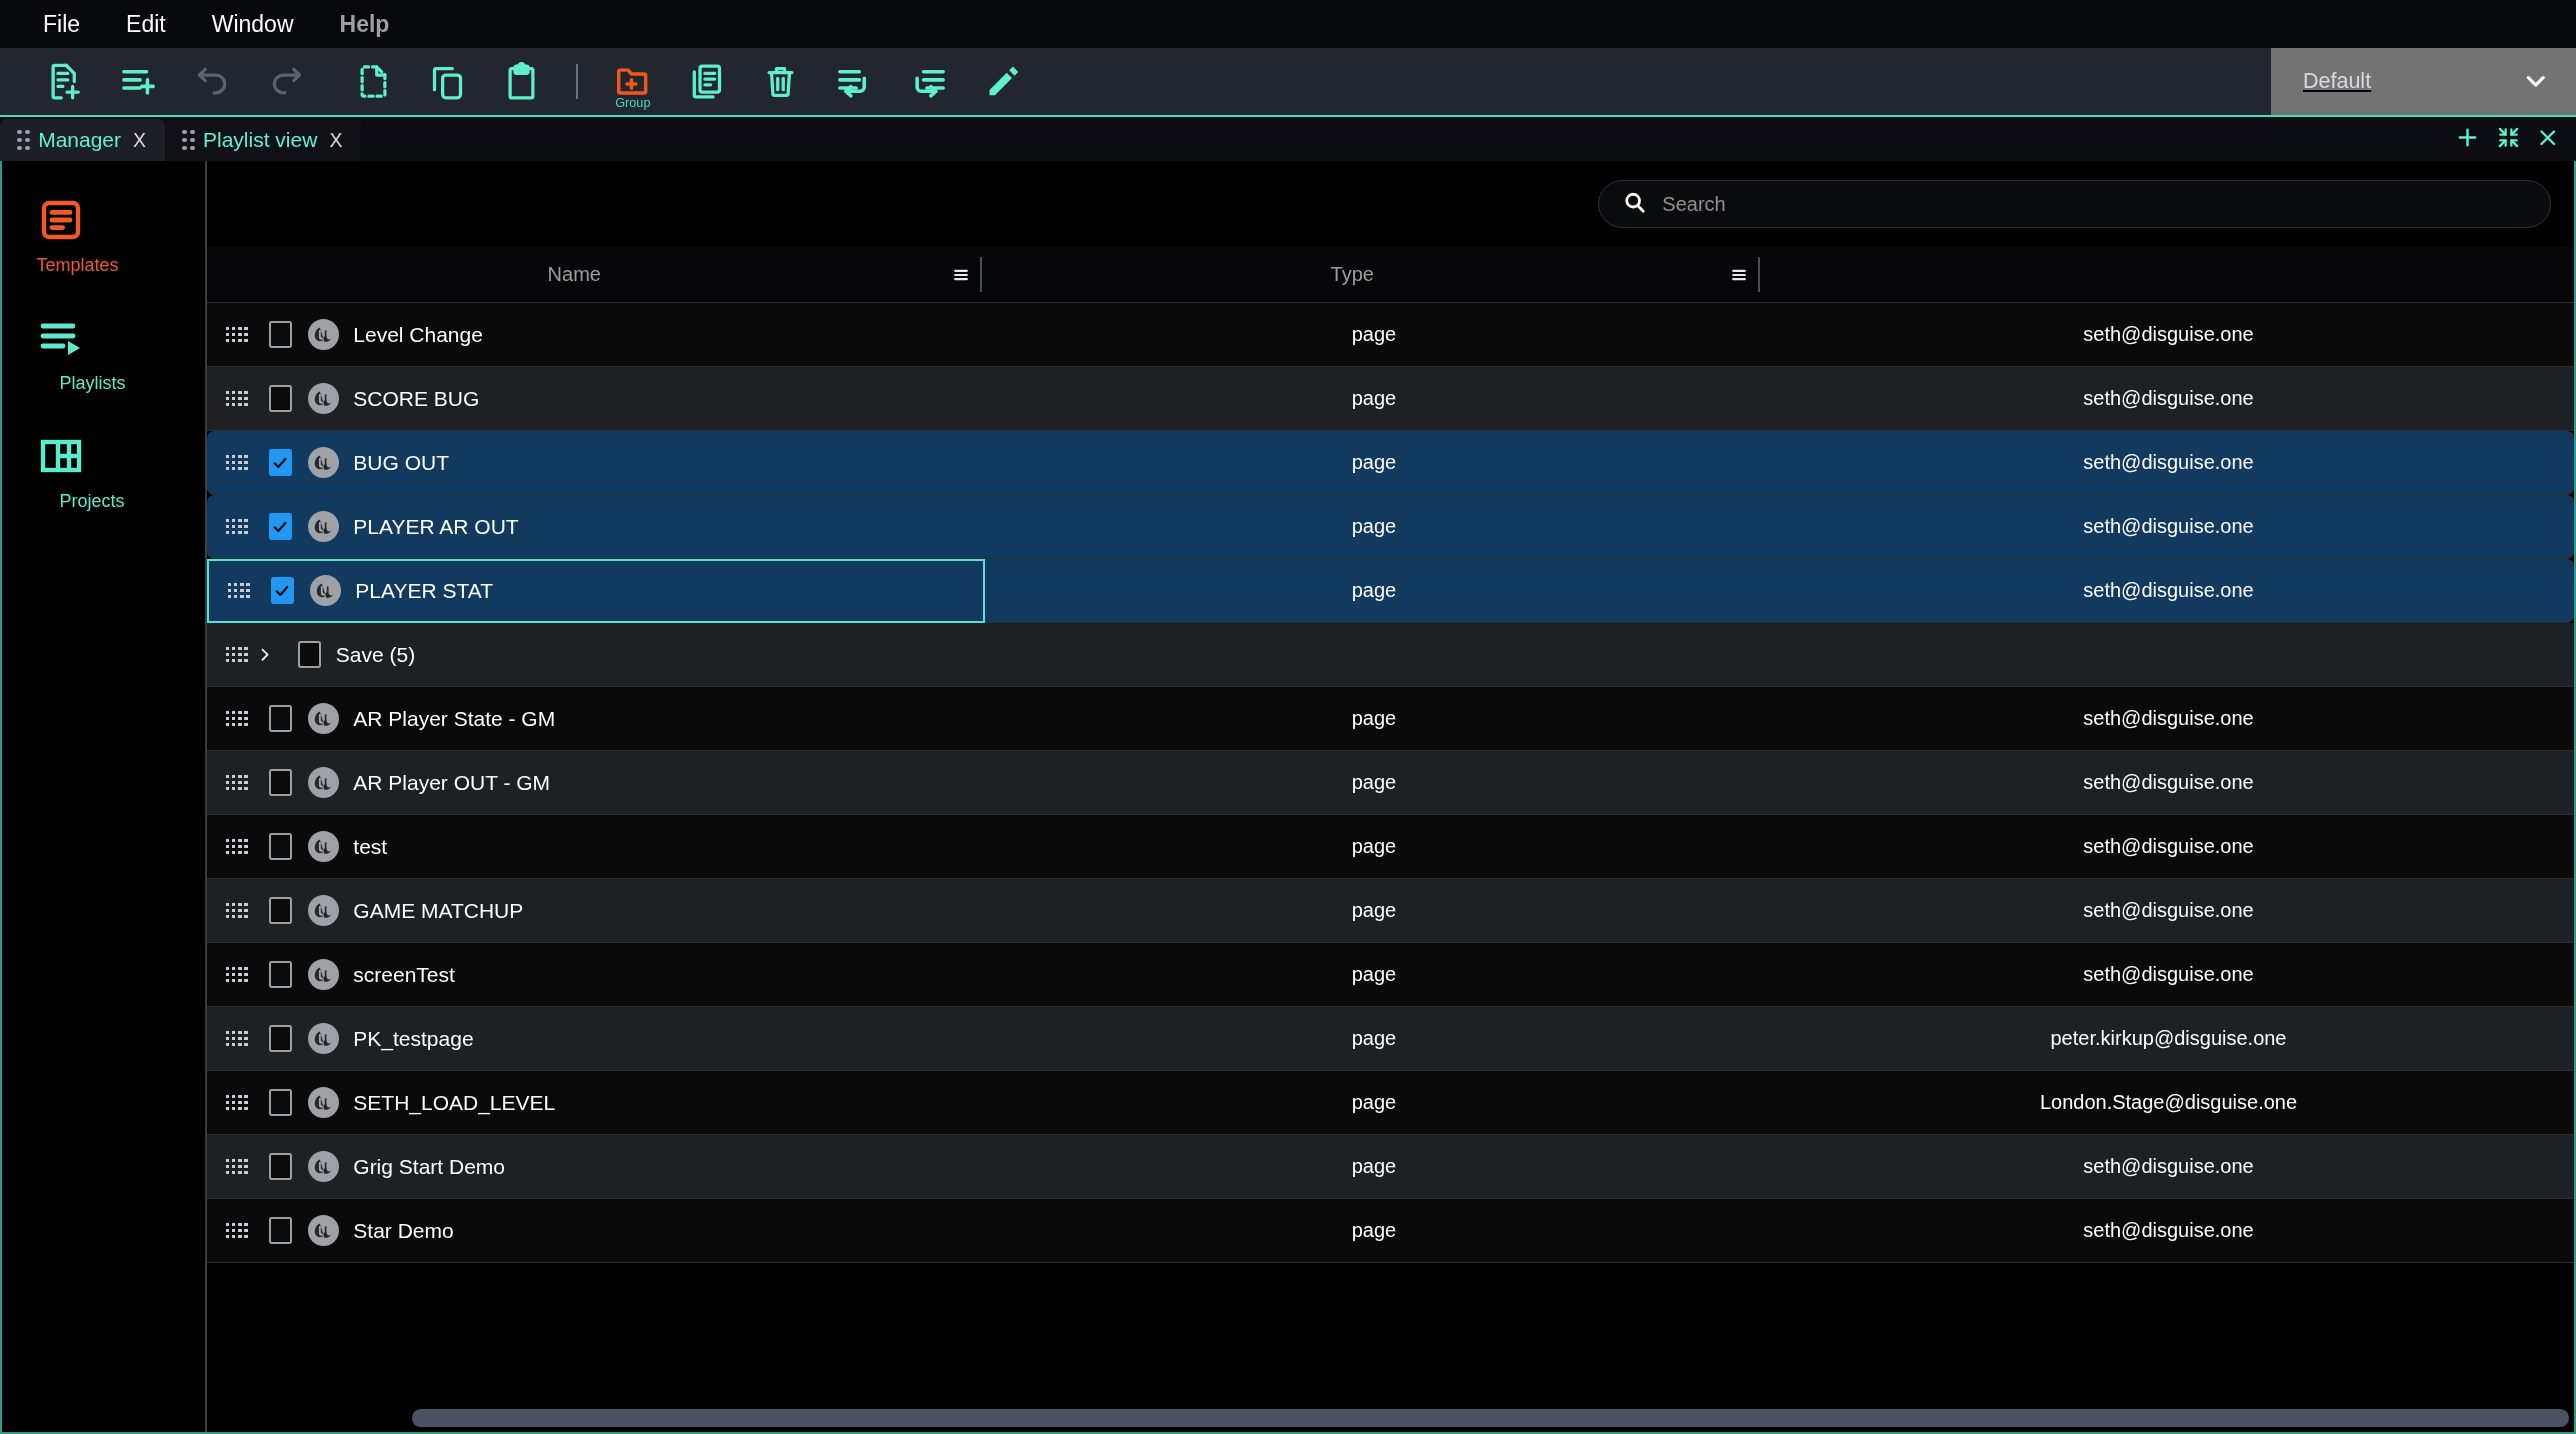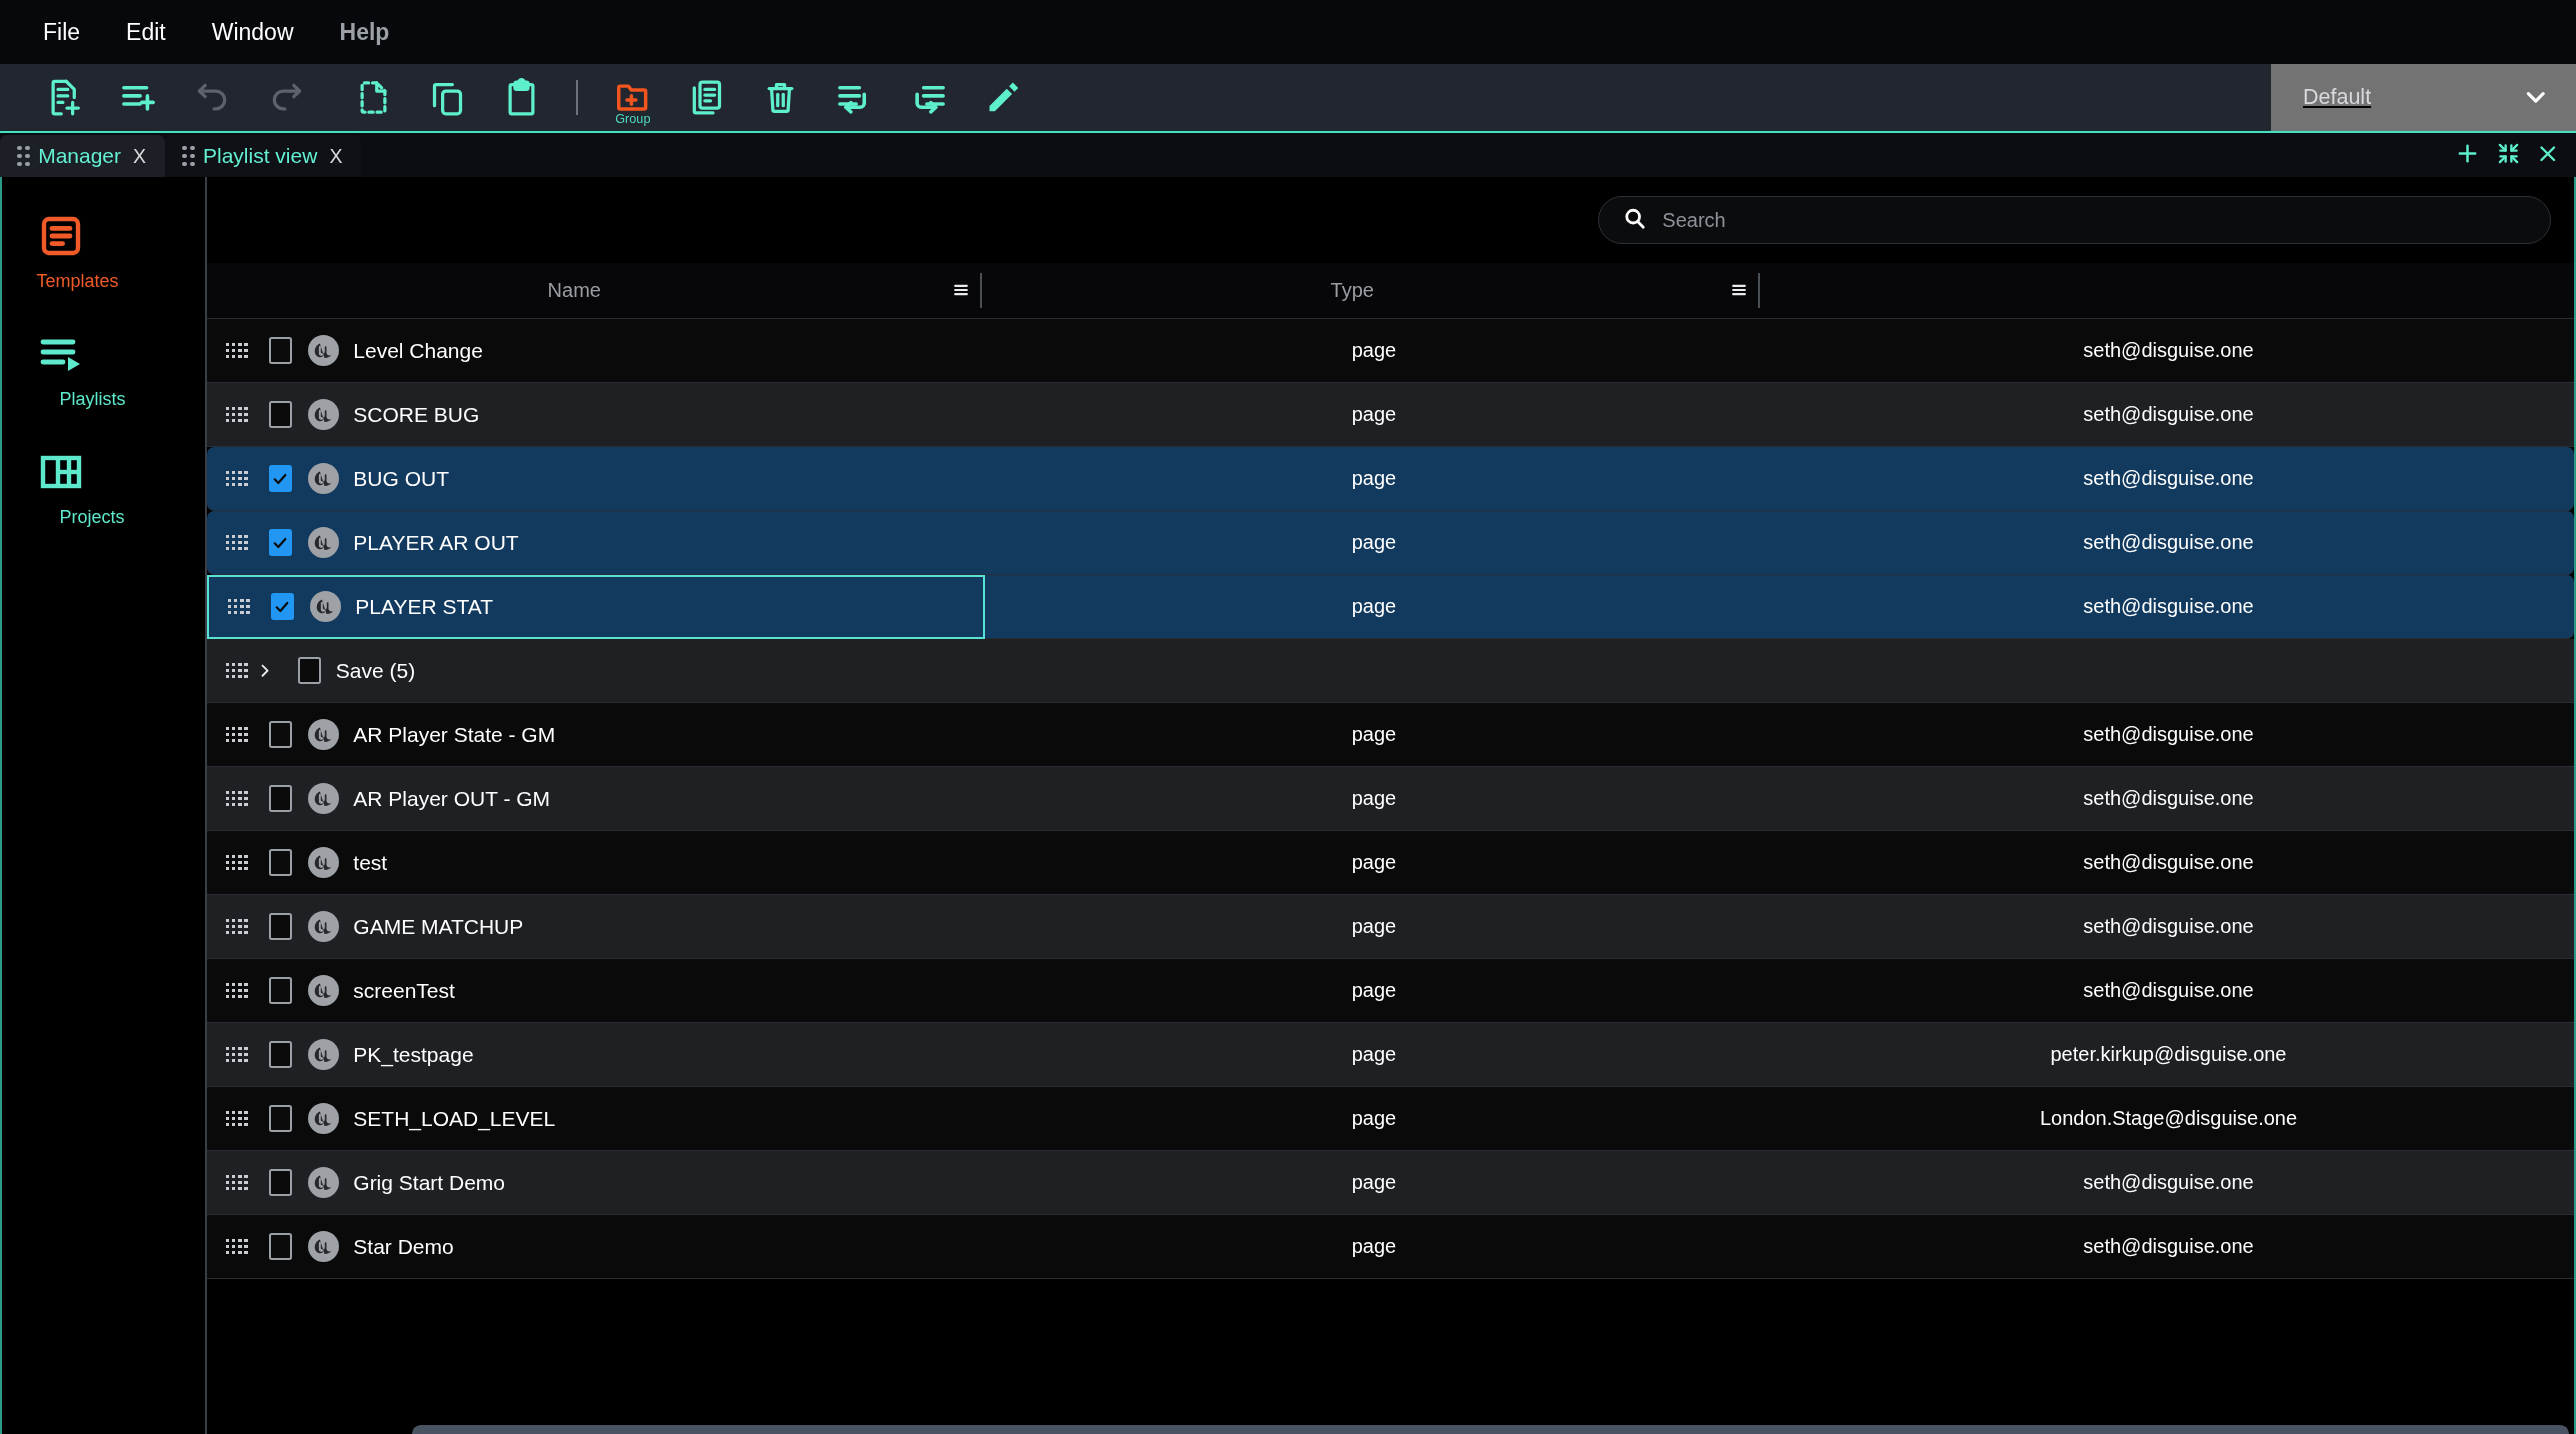--- a/index.html
+++ b/index.html
@@ -5,21 +5,21 @@
   * { box-sizing: border-box; margin: 0; padding: 0; }
   html, body {
     width: 2576px; height: 1434px;
     background: #000000;
     font-family: "Liberation Sans", sans-serif;
     overflow: hidden;
   }
 
   
   .menubar {
-    height: 64px;
+    height: 48px;
     display: flex;
     align-items: center;
     background: #07080c;
     padding-left: 20px;
   }
   .menu-item {
     color: #ffffff;
     font-size: 23px;
     padding: 0 23px;
     line-height: 48px;
@@ -179,21 +179,21 @@
     color: #e6e8ea;
     font-size: 20px;
     font-family: "Liberation Sans", sans-serif;
   }
   .searchbox input::placeholder { color: #8d9299; }
 
   
   .thead {
     height: 56px;
     display: flex;
-    align-items: flex-end;
+    align-items: center;
     background: #070709;
     border-bottom: 1.3px solid #2b2e34;
   }
   .th {
     display: flex;
     align-items: center;
     position: relative;
     height: 56px;
   }
   .th-title {

